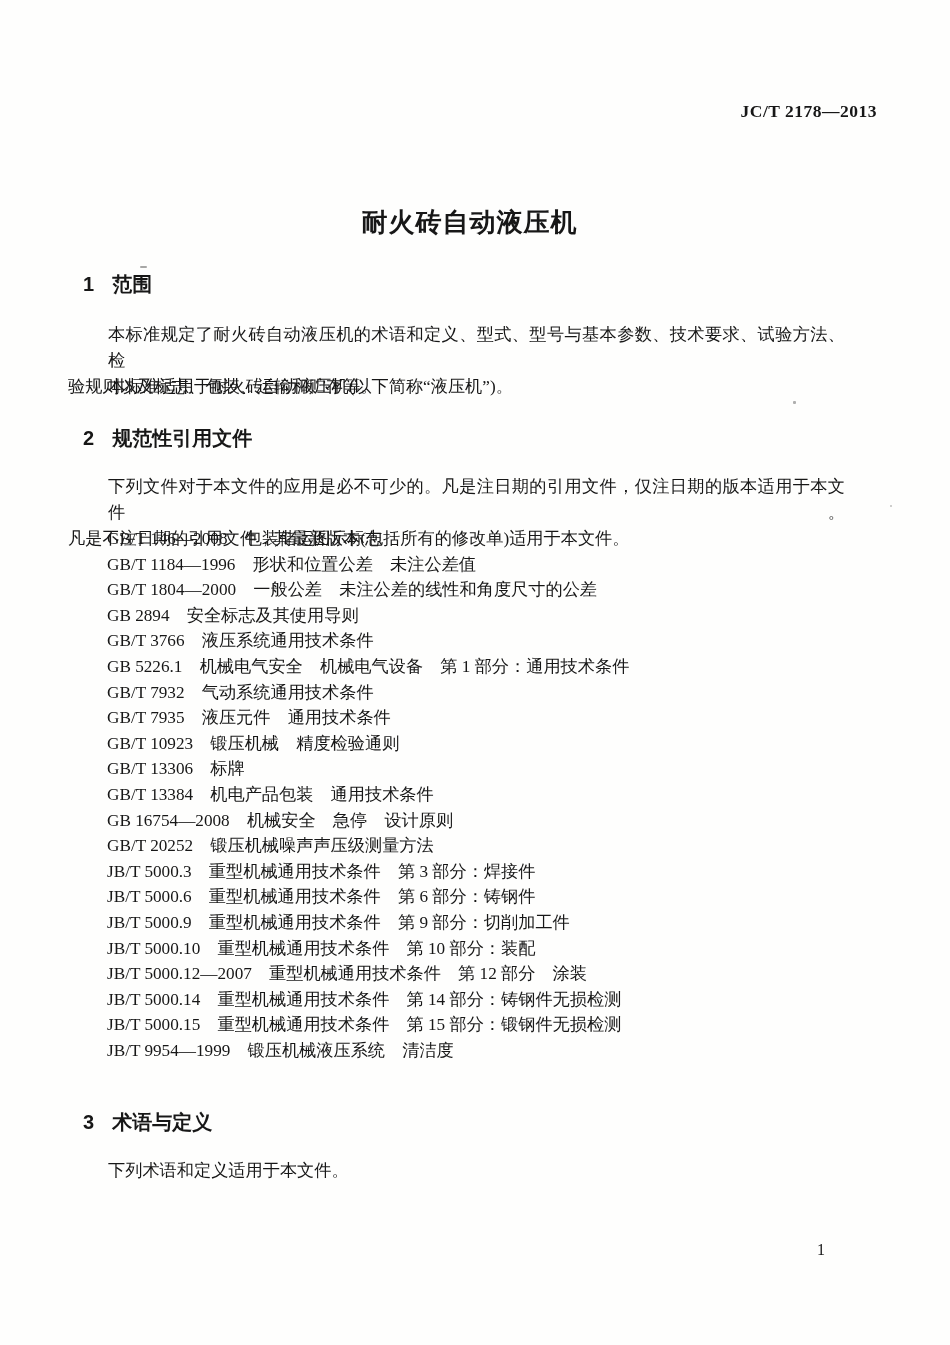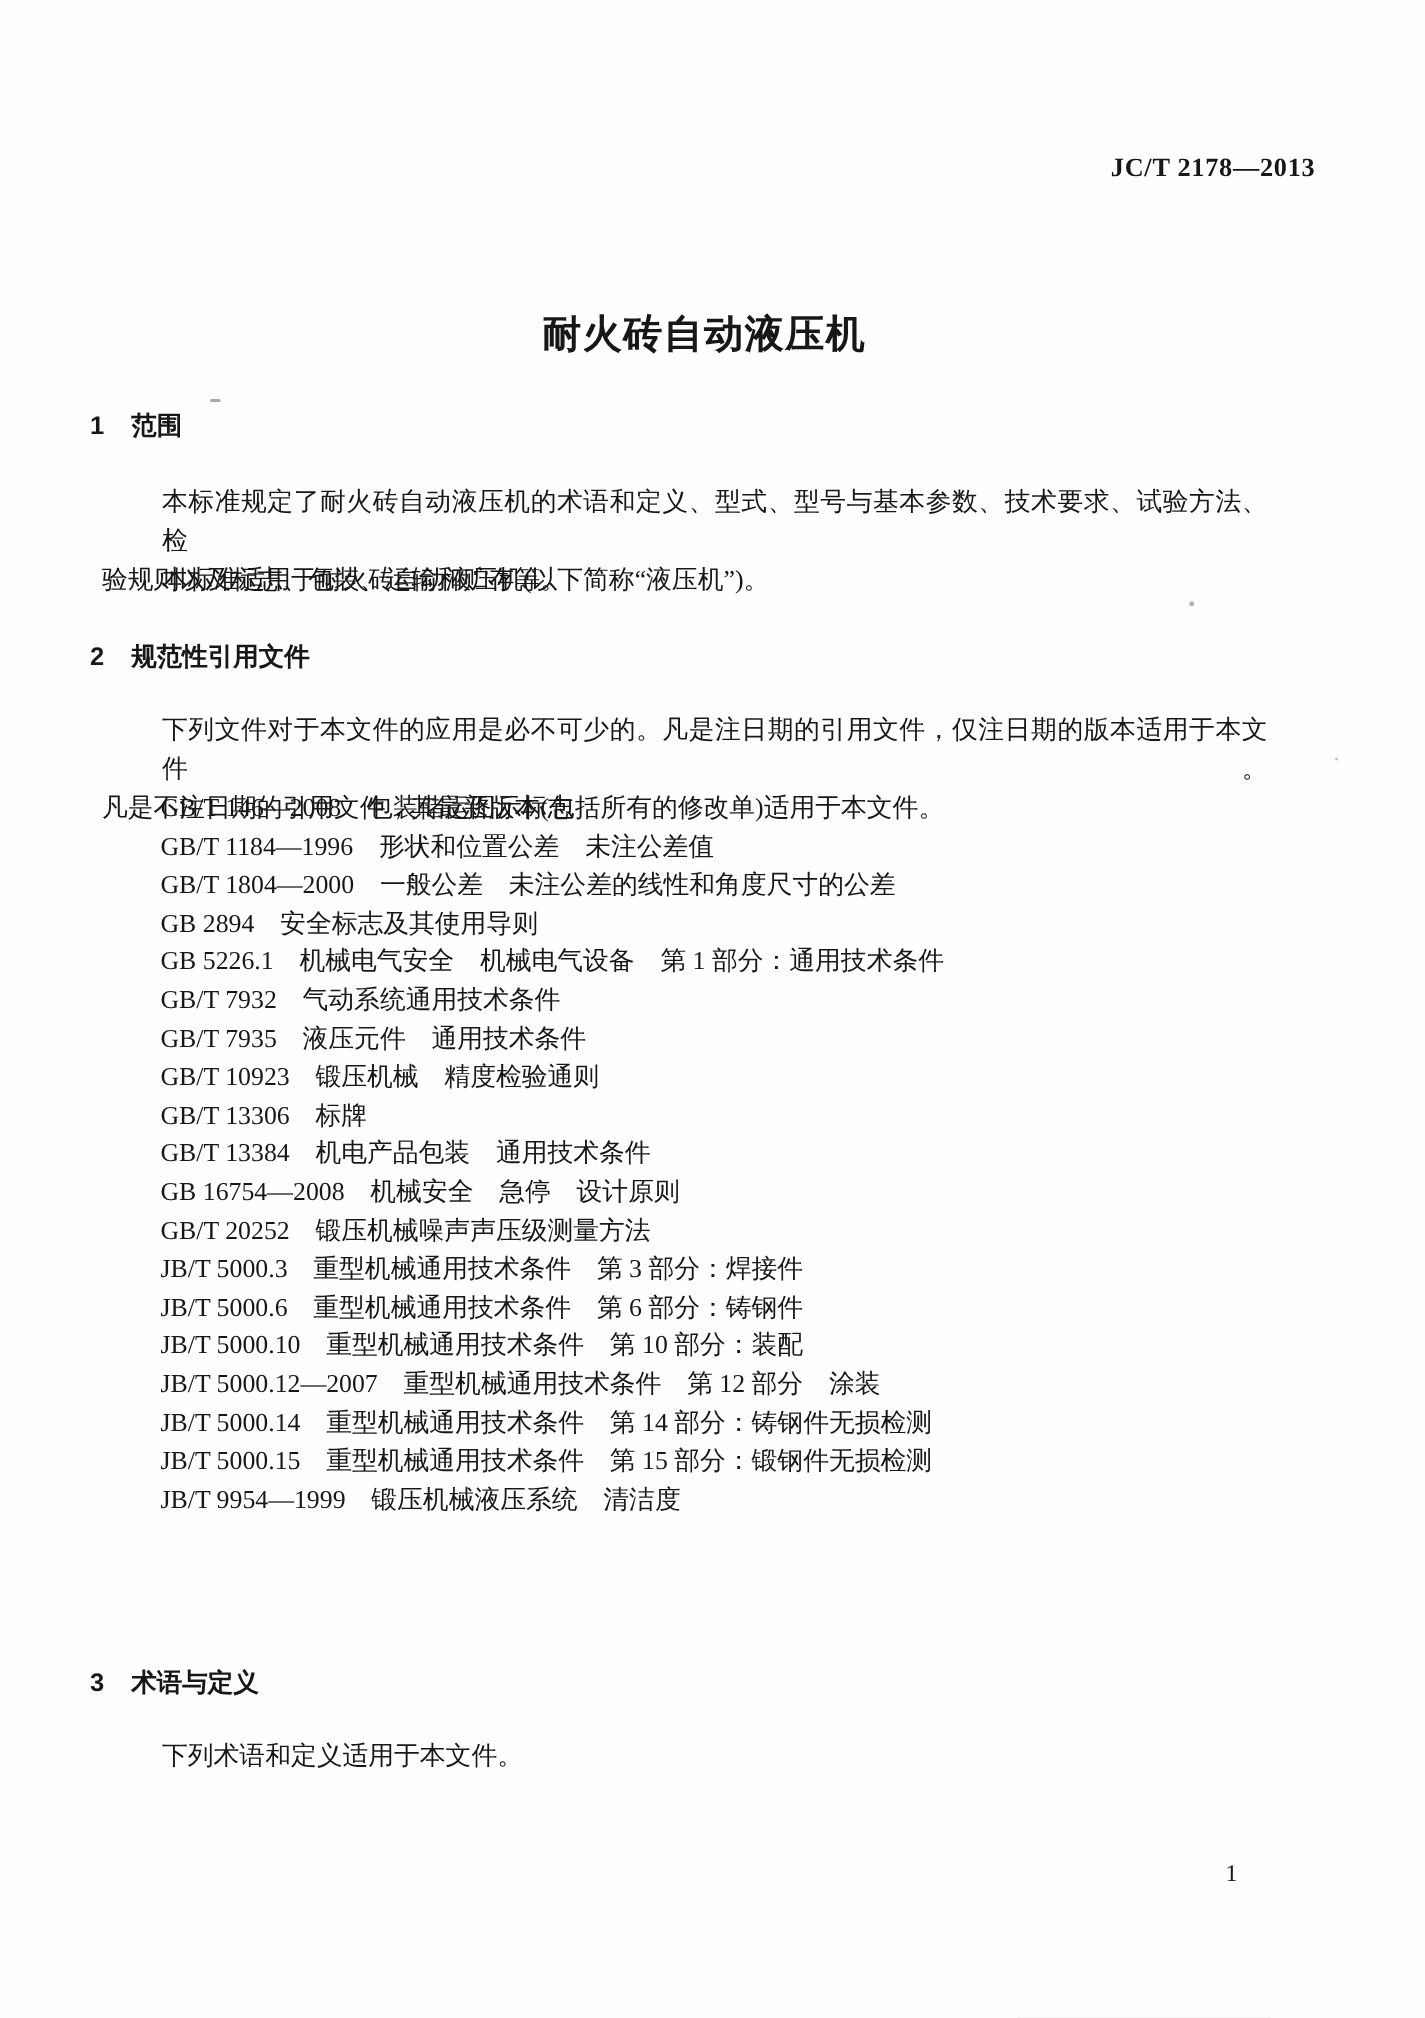--- a/index.html
+++ b/index.html
@@ -18,23 +18,23 @@
     font-family:"Liberation Serif","DejaVu Serif",serif;
     font-weight:bold;font-size:17.5px;letter-spacing:.5px;
   }
   .doc-title{
     position:absolute;top:192px;left:68px;width:777px;
     margin:13px;text-align:center;
     font-family:"Liberation Sans","DejaVu Sans",sans-serif;
     font-weight:bold;font-size:26px;letter-spacing:1px;
   }
   .sec-heading{
-    position:absolute;left:60px;
+    position:absolute;left:83px;
     font-family:"Liberation Sans","DejaVu Sans",sans-serif;
-    font-weight:bold;font-size:17px;line-height:20px;
+    font-weight:bold;font-size:20px;line-height:20px;
     white-space:nowrap;
   }
   .sec-heading .num{display:inline-block;margin-right:18px;}
   .para{
     position:absolute;left:68px;width:777px;
     font-size:17.2px;line-height:26px;
   }
   .pline{text-align:justify;}
   .pline.j{text-align-last:justify;}
   .pline.ind{padding-left:40px;}
@@ -79,30 +79,32 @@
   <div class="para" style="top:474px;" data-interactable="false">
     <div class="pline j ind" data-interactable="false">下列文件对于本文件的应用是必不可少的。凡是注日期的引用文件，仅注日期的版本适用于本文件。</div>
     <div class="pline" data-interactable="false">凡是不注日期的引用文件，其最新版本(包括所有的修改单)适用于本文件。</div>
   </div>
 
   <div class="reflist" data-interactable="false">
     <div class="ref" data-interactable="false">GB/T 146—2008　包装储运图示标志</div>
     <div class="ref" data-interactable="false">GB/T 1184—1996　形状和位置公差　未注公差值</div>
     <div class="ref" data-interactable="false">GB/T 1804—2000　一般公差　未注公差的线性和角度尺寸的公差</div>
     <div class="ref" data-interactable="false">GB 2894　安全标志及其使用导则</div>
+    <div class="ref" data-interactable="false">GB/T 3766　液压系统通用技术条件</div>
     <div class="ref" data-interactable="false">GB 5226.1　机械电气安全　机械电气设备　第 1 部分：通用技术条件</div>
     <div class="ref" data-interactable="false">GB/T 7932　气动系统通用技术条件</div>
     <div class="ref" data-interactable="false">GB/T 7935　液压元件　通用技术条件</div>
     <div class="ref" data-interactable="false">GB/T 10923　锻压机械　精度检验通则</div>
     <div class="ref" data-interactable="false">GB/T 13306　标牌</div>
     <div class="ref" data-interactable="false">GB/T 13384　机电产品包装　通用技术条件</div>
     <div class="ref" data-interactable="false">GB 16754—2008　机械安全　急停　设计原则</div>
     <div class="ref" data-interactable="false">GB/T 20252　锻压机械噪声声压级测量方法</div>
     <div class="ref" data-interactable="false">JB/T 5000.3　重型机械通用技术条件　第 3 部分：焊接件</div>
     <div class="ref" data-interactable="false">JB/T 5000.6　重型机械通用技术条件　第 6 部分：铸钢件</div>
+    <div class="ref" data-interactable="false">JB/T 5000.9　重型机械通用技术条件　第 9 部分：切削加工件</div>
     <div class="ref" data-interactable="false">JB/T 5000.10　重型机械通用技术条件　第 10 部分：装配</div>
     <div class="ref" data-interactable="false">JB/T 5000.12—2007　重型机械通用技术条件　第 12 部分　涂装</div>
     <div class="ref" data-interactable="false">JB/T 5000.14　重型机械通用技术条件　第 14 部分：铸钢件无损检测</div>
     <div class="ref" data-interactable="false">JB/T 5000.15　重型机械通用技术条件　第 15 部分：锻钢件无损检测</div>
     <div class="ref" data-interactable="false">JB/T 9954—1999　锻压机械液压系统　清洁度</div>
   </div>
 
   <div class="sec-heading" style="top:1112px;" data-interactable="false">
     <span class="num" data-interactable="false">3</span><span data-interactable="false">术语与定义</span>
   </div>

